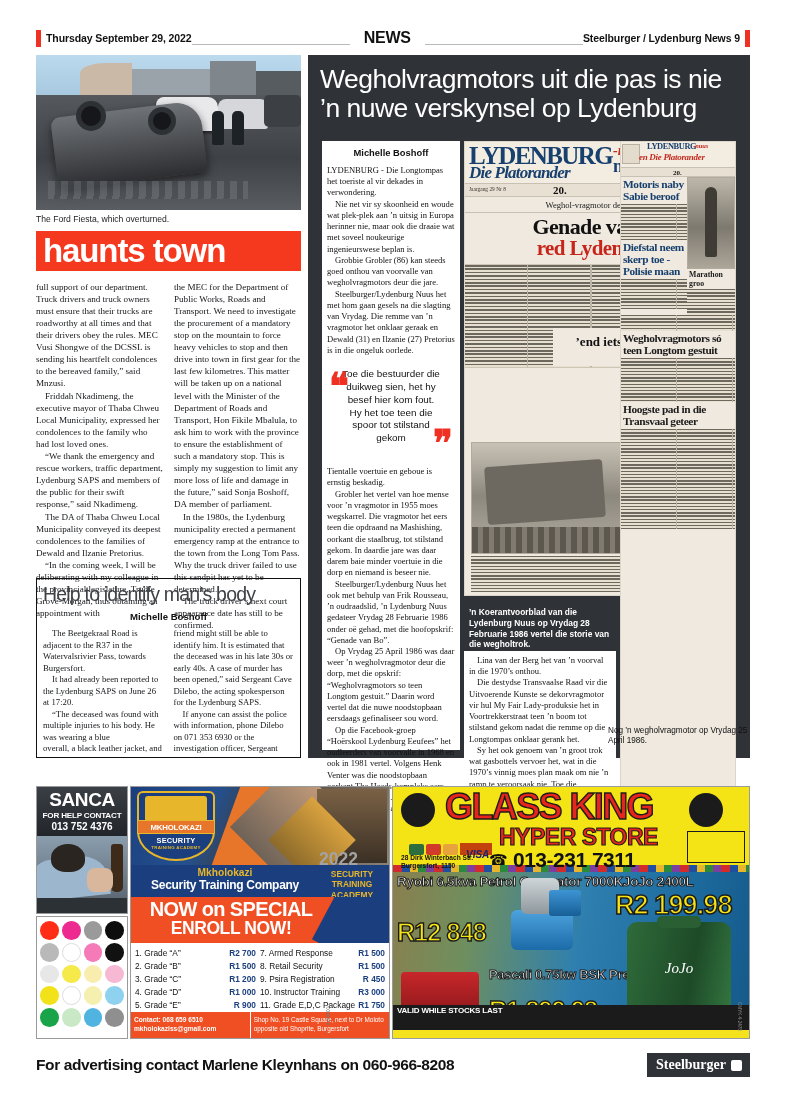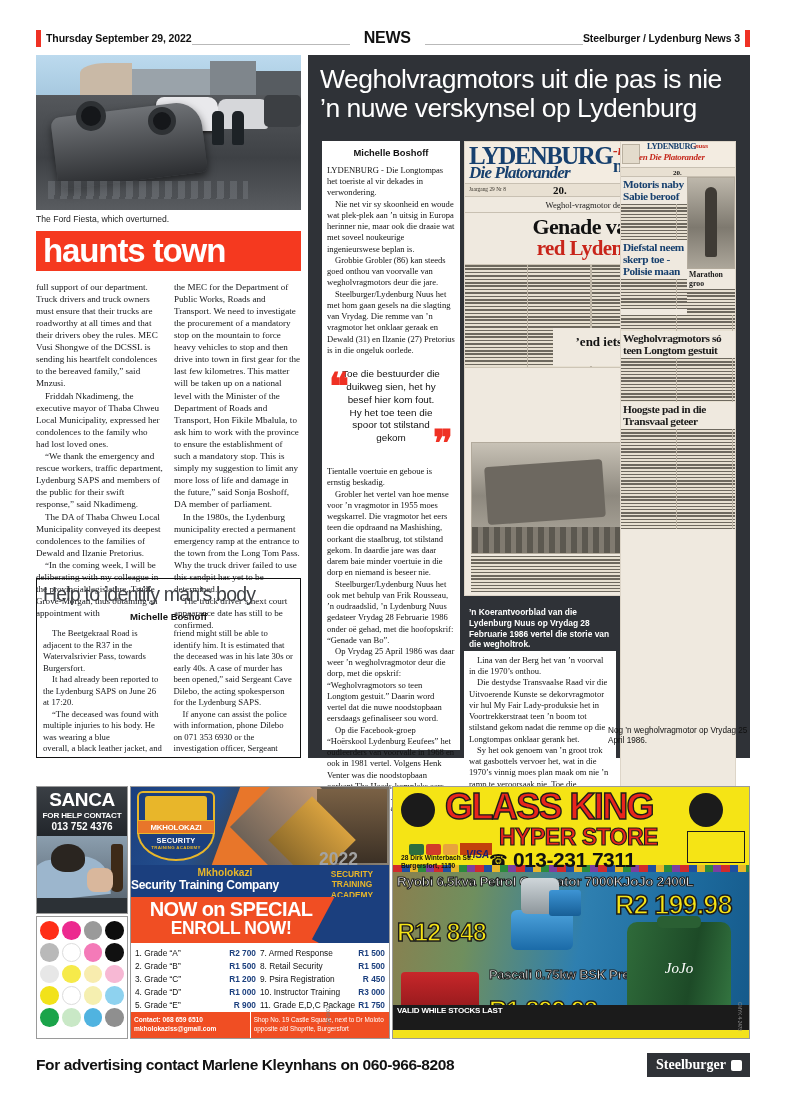--- a/index.html
+++ b/index.html
@@ -452,21 +452,21 @@
   }
   .mkh-nameband {
     height:32px; background:#1b3f7e; position:relative;
   }
   .mkh-name1 {
     position:absolute; left:0; right:70px; top:2px; text-align:center;
     color:#e8b62a; font-size:10.2px; font-weight:bold;
     font-family:"Liberation Sans", sans-serif;
   }
   .mkh-name2 {
-    position:absolute; left:0; right:70px; top:13px; text-align:left;
+    position:absolute; left:0; right:70px; top:13px; text-align:center;
     color:#fff; font-size:12px; font-weight:bold; letter-spacing:-0.3px;
     font-family:"Liberation Sans", sans-serif;
   }
   .mkh-year {
     position:absolute; right:4px; top:-14px; width:66px; 
     color:#a3a3a3; font-size:17.5px; font-weight:bold;
     font-family:"Liberation Sans", sans-serif; line-height:1;
   }
   .mkh-acad {
     position:absolute; right:4px; top:4px; width:66px; text-align:center;
@@ -676,21 +676,21 @@
 <body>
 
 <div class="page">
 
   <div class="masthead">
     <div class="mh-rule-l"></div>
     <div class="mh-date">Thursday September 29, 2022</div>
     <div class="mh-fill"></div>
     <div class="mh-section">NEWS</div>
     <div class="mh-fill"></div>
-    <div class="mh-pub">Steelburger / Lydenburg News 3</div>
+    <div class="mh-pub">Steelburger / Lydenburg News 9</div>
     <div class="mh-rule-r"></div>
   </div>
 
   <div class="left-col">
 
     <div class="crash-photo">
       <div class="cp-sky"></div>
       <div class="cp-bld1"></div>
       <div class="cp-bld2"></div>
       <div class="cp-bld3"></div>

